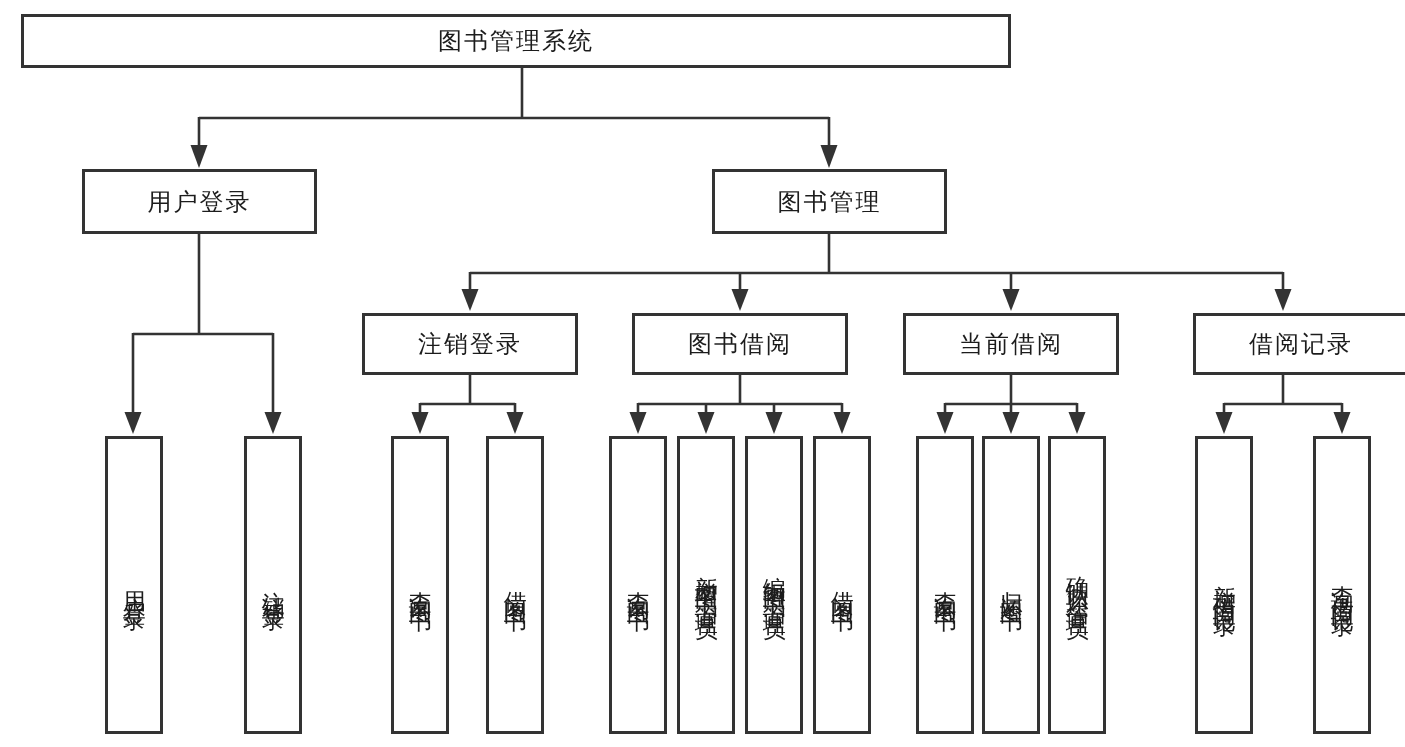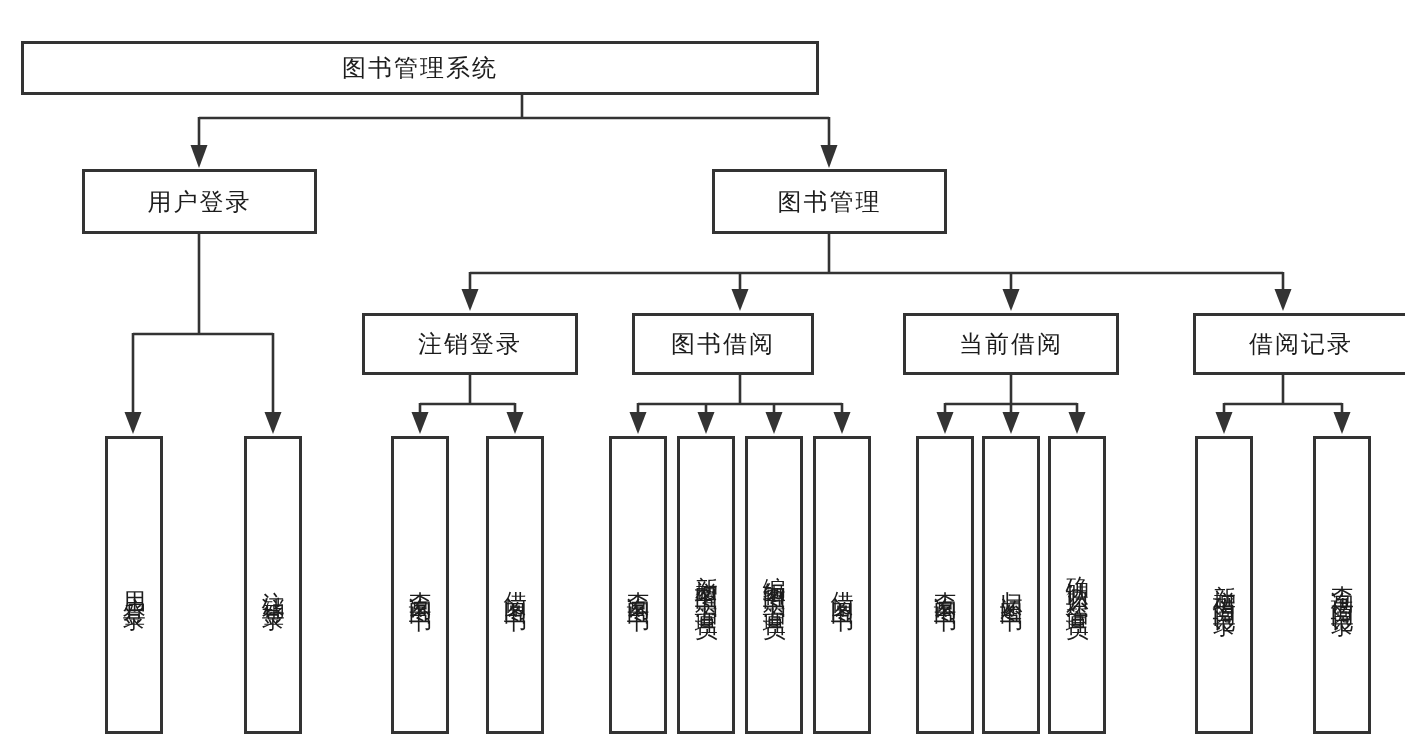--- a/index.html
+++ b/index.html
@@ -48,25 +48,25 @@
   .watermark {
     position: absolute;
     right: 0px;
     bottom: 2px;
     font-size: 18px;
     letter-spacing: 1px;
     color: #b3b3b3;
     white-space: nowrap;
   }
   
-  #n-root  { left: 21px;  top: 14px;  width: 798px; height: 54px; margin-top: 27px; }
+  #n-root  { left: 21px;  top: 14px;  width: 990px; height: 54px; }
   #n-l2a   { left: 82px;  top: 169px; width: 235px;  height: 65px; }
   #n-l2b   { left: 712px; top: 169px; width: 235px;  height: 65px; }
   #n-l3a   { left: 362px;  top: 313px; width: 216px; height: 62px; }
-  #n-l3b   { left: 632px;  top: 313px; width: 182px; height: 62px; }
+  #n-l3b   { left: 632px;  top: 313px; width: 216px; height: 62px; }
   #n-l3c   { left: 903px;  top: 313px; width: 216px; height: 62px; }
   #n-l3d   { left: 1193px; top: 313px; width: 216px; height: 62px; }
   .leaf    { top: 436px; width: 58px; height: 298px; }
   #n-a1 { left: 105px; }  #n-a2 { left: 244px; }
   #n-b1 { left: 391px; }  #n-b2 { left: 486px; }
   #n-c1 { left: 609px; }  #n-c2 { left: 677px; }  #n-c3 { left: 745px; }  #n-c4 { left: 813px; }
   #n-d1 { left: 916px; }  #n-d2 { left: 982px; }  #n-d3 { left: 1048px; }
   #n-e1 { left: 1195px; } #n-e2 { left: 1313px; }
 </style>
 </head>

